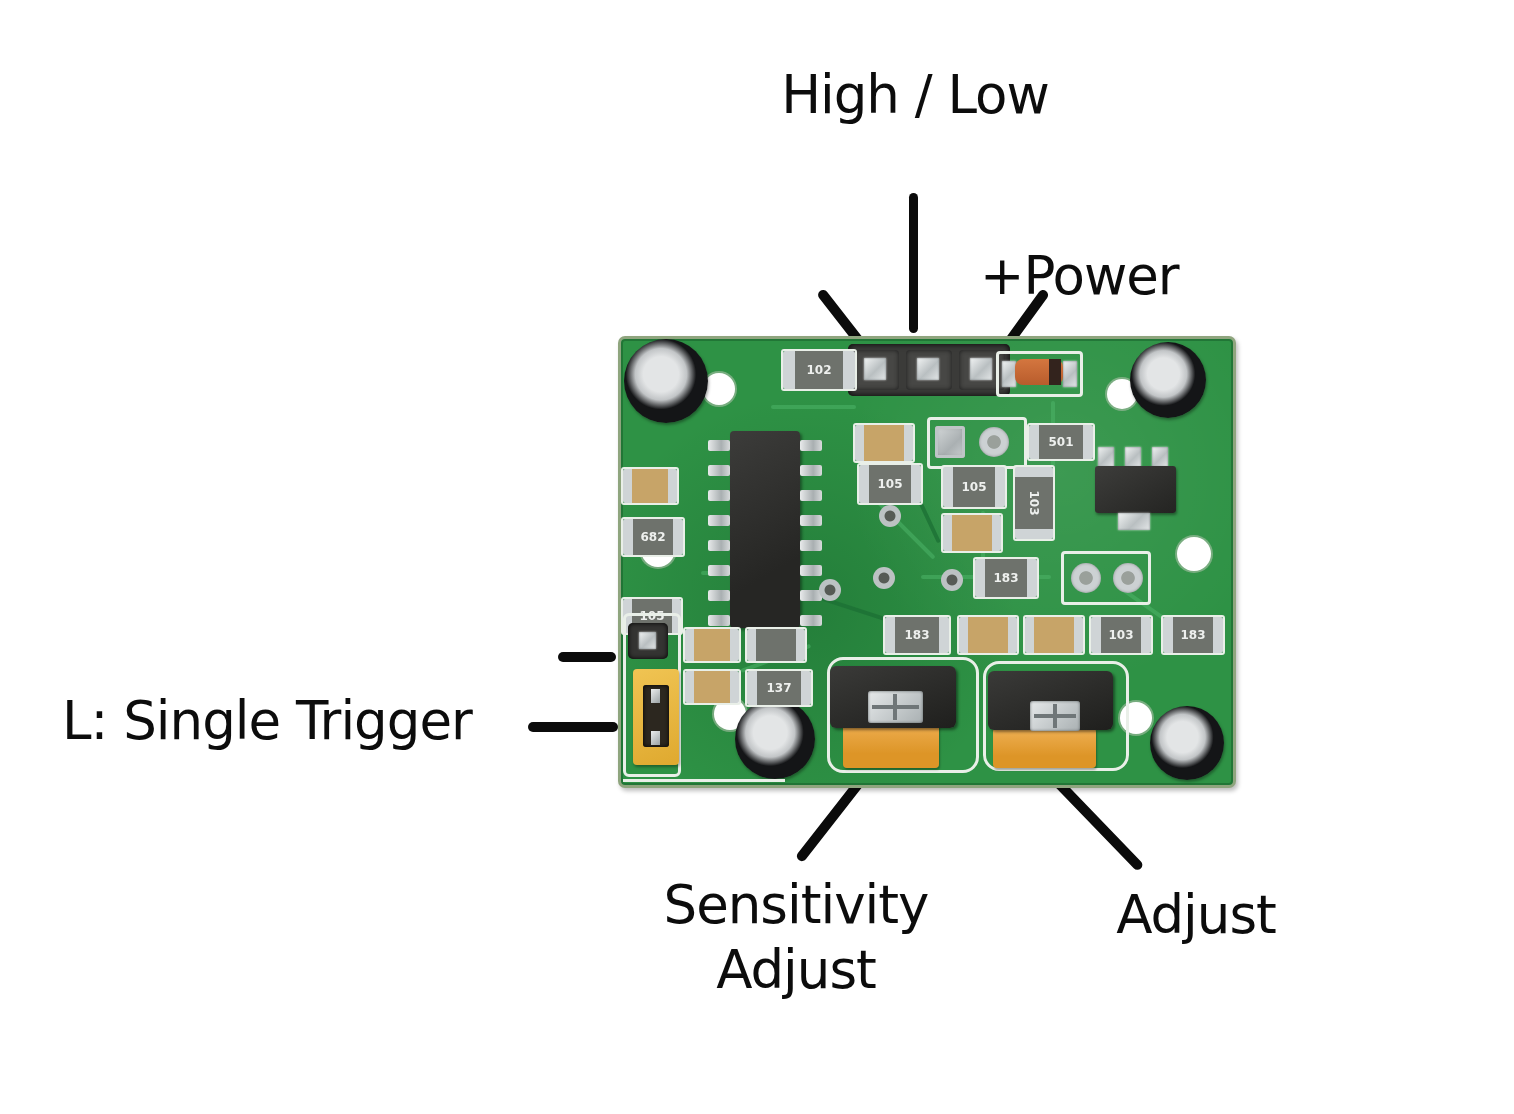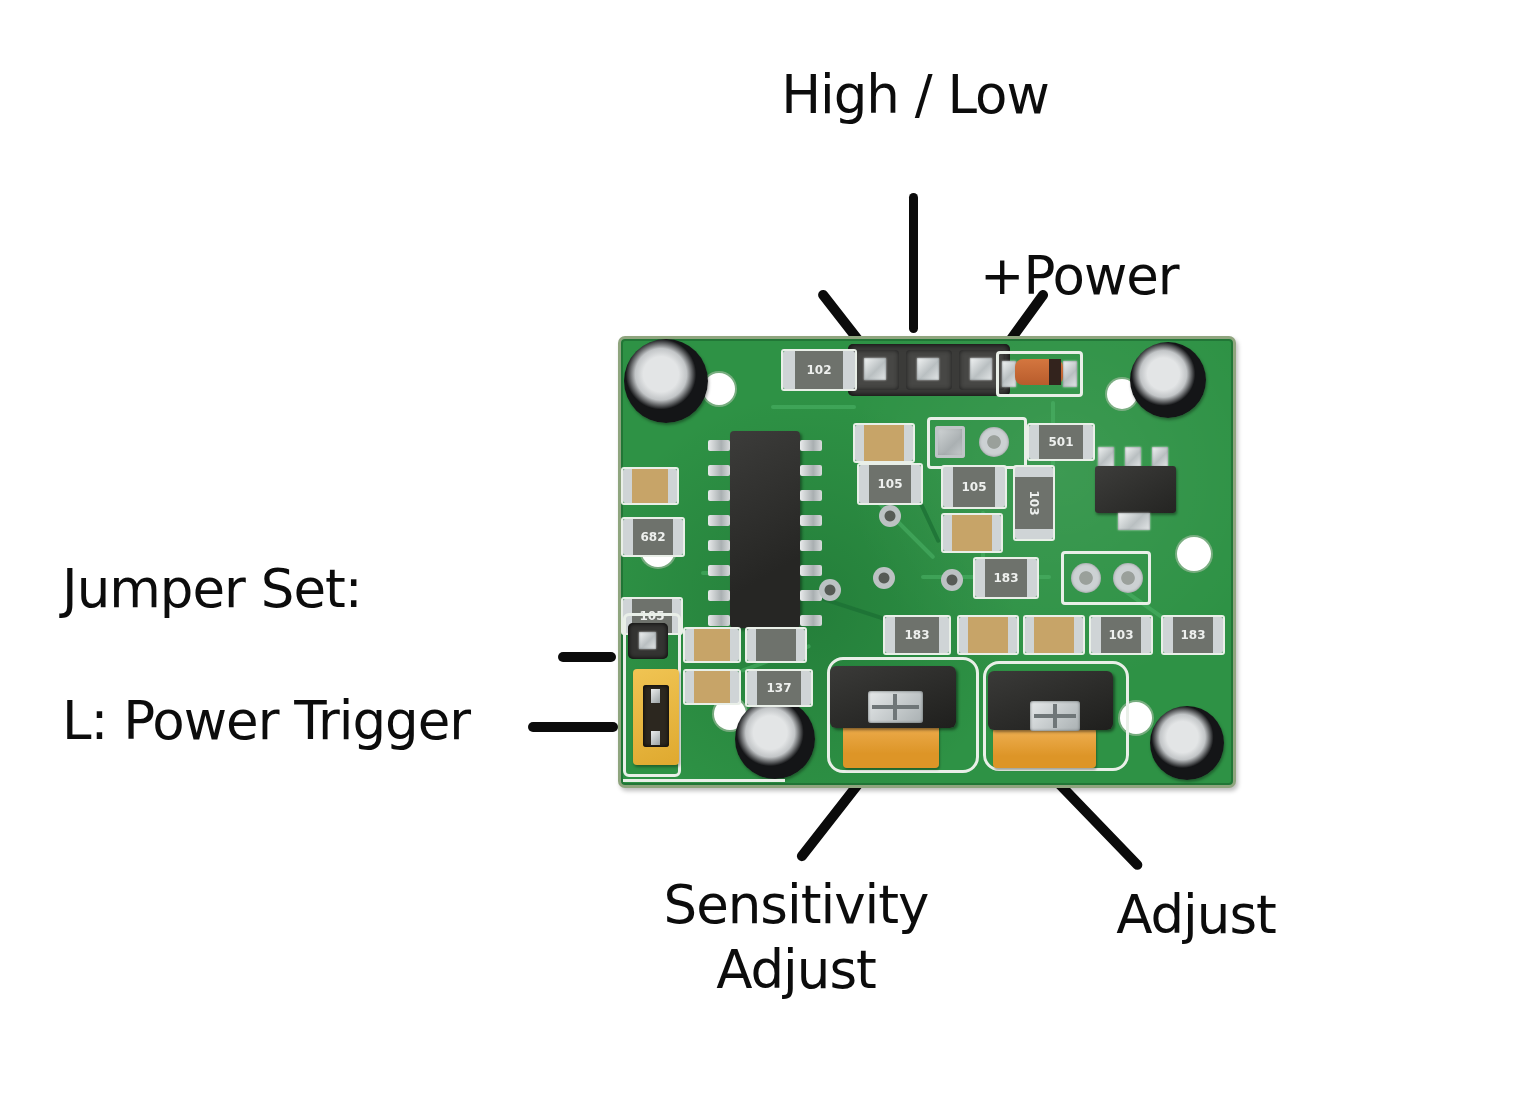--- a/index.html
+++ b/index.html
@@ -92,22 +92,21 @@
 </head>
 <body>
 
 <div id="canvas">
 
   <div class="lbl center" style="left:690px; top:62px; width:450px;">
     <div>High / Low</div>
   </div>
   <div class="lbl" style="left:980px; top:243px;">+Power</div>
 
-  <div class="lbl" style="left:62px; top:556px;">Jumper Set:</div>
-  <div class="lbl" style="left:62px; top:688px;">L: Power Trigger</div>
+  <div class="lbl" style="left:62px; top:688px;">L: Single Trigger</div>
 
   <div class="lbl center" style="left:640px; top:872px; width:312px;">
     <div>Sensitivity</div>
     <div>Adjust</div>
   </div>
   <div class="lbl center" style="left:1040px; top:882px; width:312px;">
     <div>Adjust</div>
   </div>
 
   <div class="line" style="left:909px; top:193px; width:9px; height:140px;"></div>

